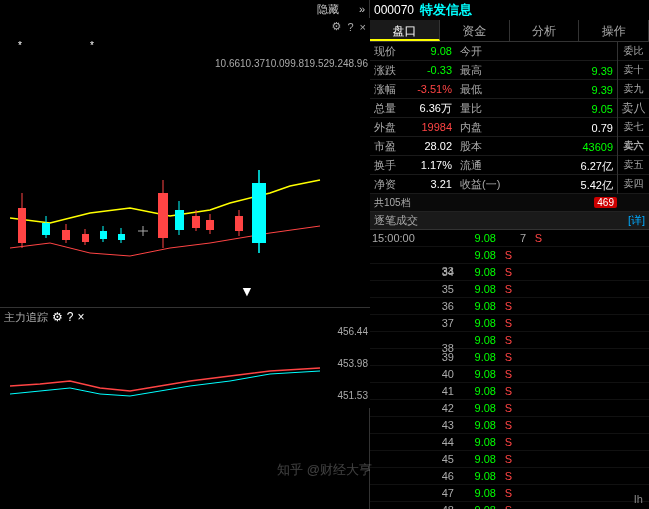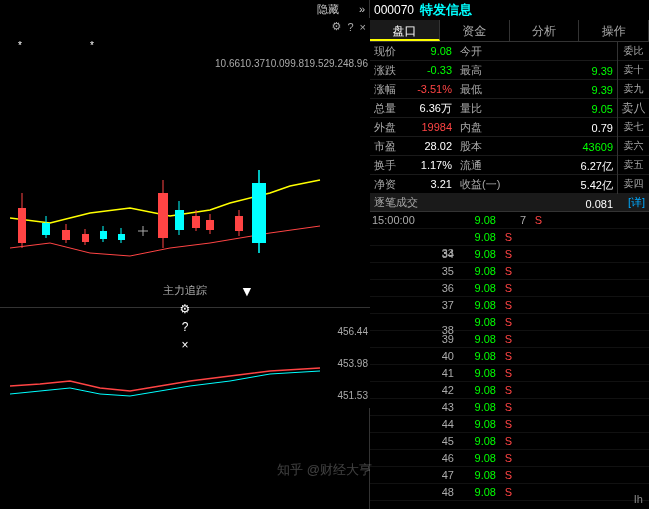--- a/index.html
+++ b/index.html
@@ -104,26 +104,25 @@
     
     .chart-bottom {
       position: relative;
       width: 370px;
       height: 100px;
       background: #000;
     }
 
     .chart-bottom-bar {
       display: flex;
-      justify-content: center;
+      justify-content: flex-start;
       align-items: center;
       padding: 2px 4px;
       height: 18px;
       gap: 6px;
-      flex-direction: column;
     }
 
     .indicator-label {
       color: #aaa;
       font-size: 11px;
     }
 
     .vol-scale {
       position: absolute;
       right: 2px;
@@ -500,26 +499,30 @@
         <span class="info-val2 white">0.081</span>
       </div>
     </div>
 
     <div style="width:32px;border-left:1px solid #333;display:flex;flex-direction:column;">
       <div style="height:19px;display:flex;align-items:center;justify-content:center;font-size:10px;color:#aaa;border-bottom:1px solid #1a1a1a;">委比</div>
       <div style="height:19px;display:flex;align-items:center;justify-content:center;font-size:10px;color:#aaa;border-bottom:1px solid #1a1a1a;">卖十</div>
       <div style="height:19px;display:flex;align-items:center;justify-content:center;font-size:10px;color:#aaa;border-bottom:1px solid #1a1a1a;">卖九</div>
       <div style="height:19px;display:flex;align-items:center;justify-content:center;font-size:12px;color:#aaa;border-bottom:1px solid #1a1a1a;">卖八</div>
       <div style="height:19px;display:flex;align-items:center;justify-content:center;font-size:10px;color:#aaa;border-bottom:1px solid #1a1a1a;">卖七</div>
-      <div style="height:19px;display:flex;align-items:center;justify-content:center;font-size:10px;color:#aaa;border-bottom:1px solid #1a1a1a;">卖六</div>
+      <div style="height:19px;display:flex;align-items:center;justify-content:center;font-size:10px;color:#aaa;border-bottom:1px solid #1a1a1a;font-weight:bold;">卖六</div>
       <div style="height:19px;display:flex;align-items:center;justify-content:center;font-size:10px;color:#aaa;border-bottom:1px solid #1a1a1a;">卖五</div>
       <div style="height:19px;display:flex;align-items:center;justify-content:center;font-size:10px;color:#aaa;border-bottom:1px solid #1a1a1a;">卖四</div>
     </div>
   </div>
 
+  <div style="position:relative;display:flex;align-items:center;height:18px;background:#0a0a0a;border-bottom:1px solid #222;padding:0 4px;">
+    <span style="color:#aaa;font-size:10px;">共105档</span>
+    <span style="position:absolute;right:32px;background:#cc0000;color:#fff;font-size:10px;padding:0 3px;border-radius:2px;">469</span>
+  </div>
 
   <div>
     <div class="trade-header">
       <span class="trade-title">逐笔成交</span>
       <span class="trade-detail">[详]</span>
     </div>
 
     <div id="trade-list">
         <div class="trade-row">
           <span class="trade-time">15:00:00</span>

